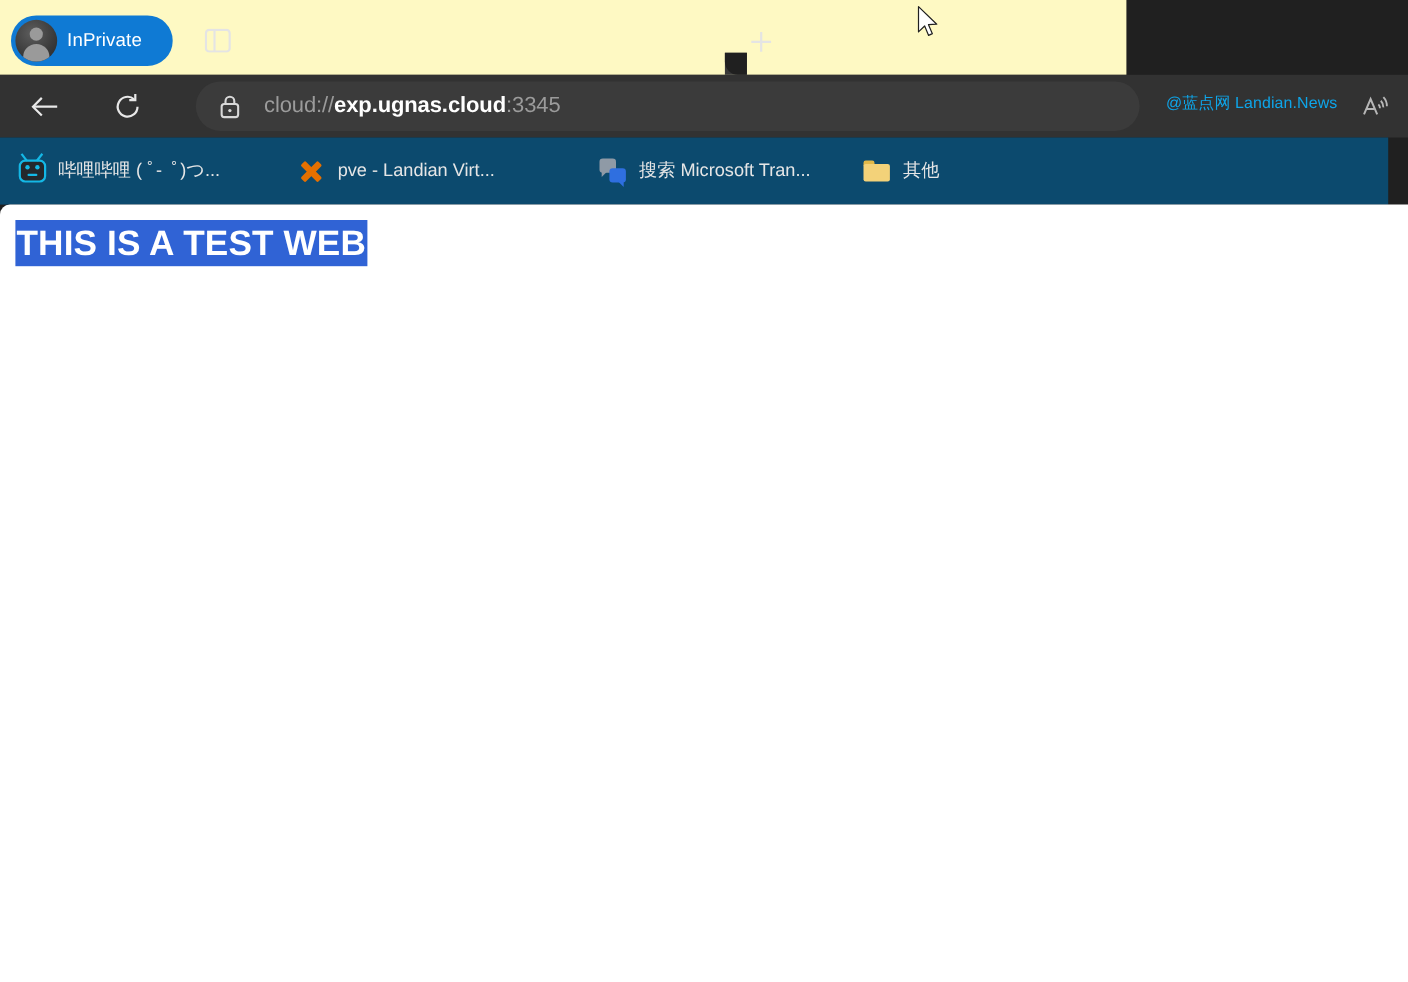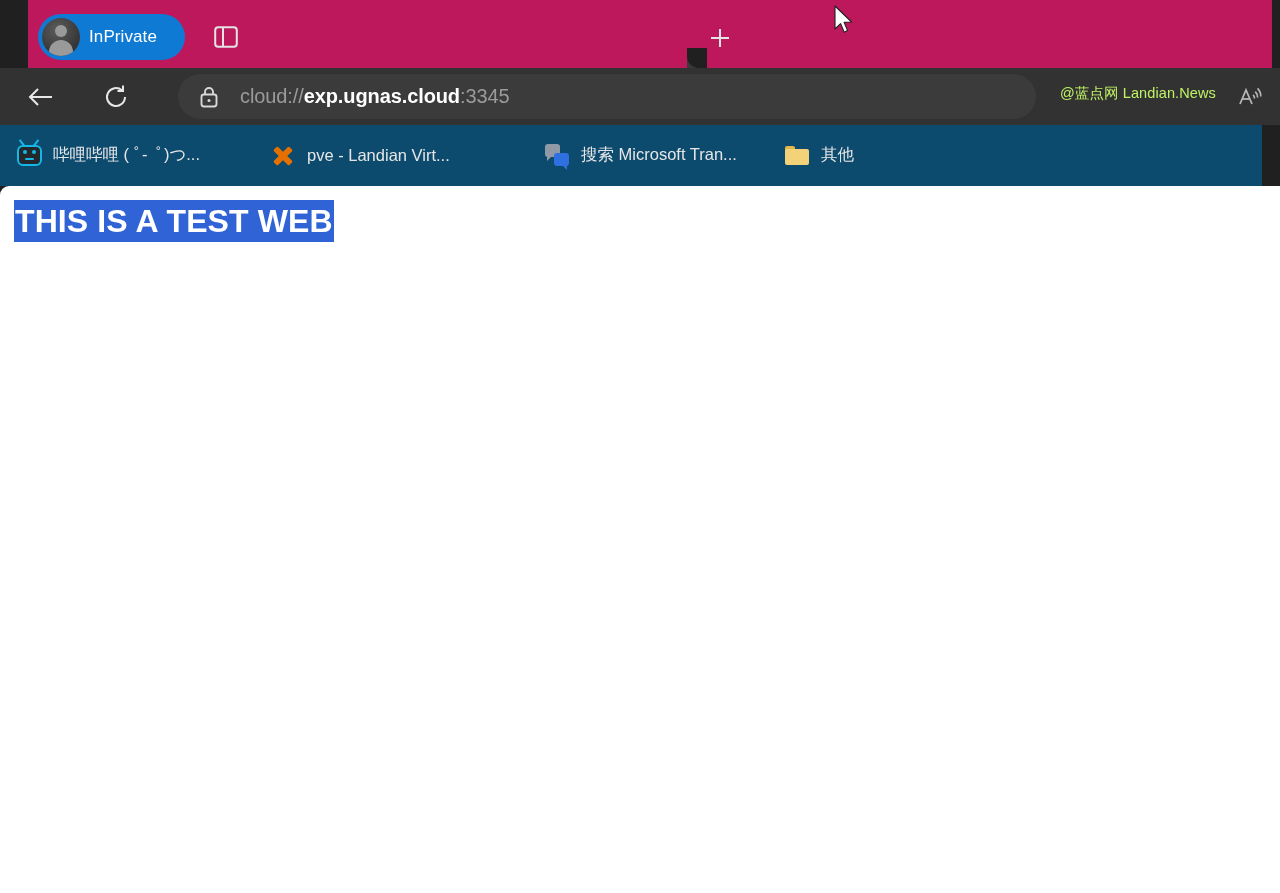--- a/index.html
+++ b/index.html
@@ -17,23 +17,22 @@
     position: relative;
     width: 1280px;
     height: 893px;
     background: #202020;
   }
 
   
   #titlebar {
     position: absolute;
     left: 0; top: 0;
-    width: 1244px; height: 68px;
-    background: #be185d;
-    margin-left: 28px;
+    width: 1024px; height: 68px;
+    background: #fef9c3;
   }
 
   #inprivate-pill {
     position: absolute;
     left: 10px; top: 14px;
     height: 46px;
     width: 147px;
     border-radius: 23px;
     background: #0f7ad4;
     display: flex;
@@ -174,21 +173,21 @@
     color: #9b9b9b;
     white-space: nowrap;
     letter-spacing: -0.1px;
   }
   #omnibox-url .host { color: #ffffff; font-weight: bold; }
 
   #watermark {
     position: absolute;
     left: 1060px; top: 84px;
     font-size: 14.5px;
-    color: #bef264;
+    color: #0ea5e9;
     white-space: nowrap;
     letter-spacing: 0.1px;
   }
 
   #read-aloud-btn {
     position: absolute;
     left: 1233px; top: 79px;
     width: 36px; height: 36px;
     display: flex; align-items: center; justify-content: center;
     border-radius: 5px;

